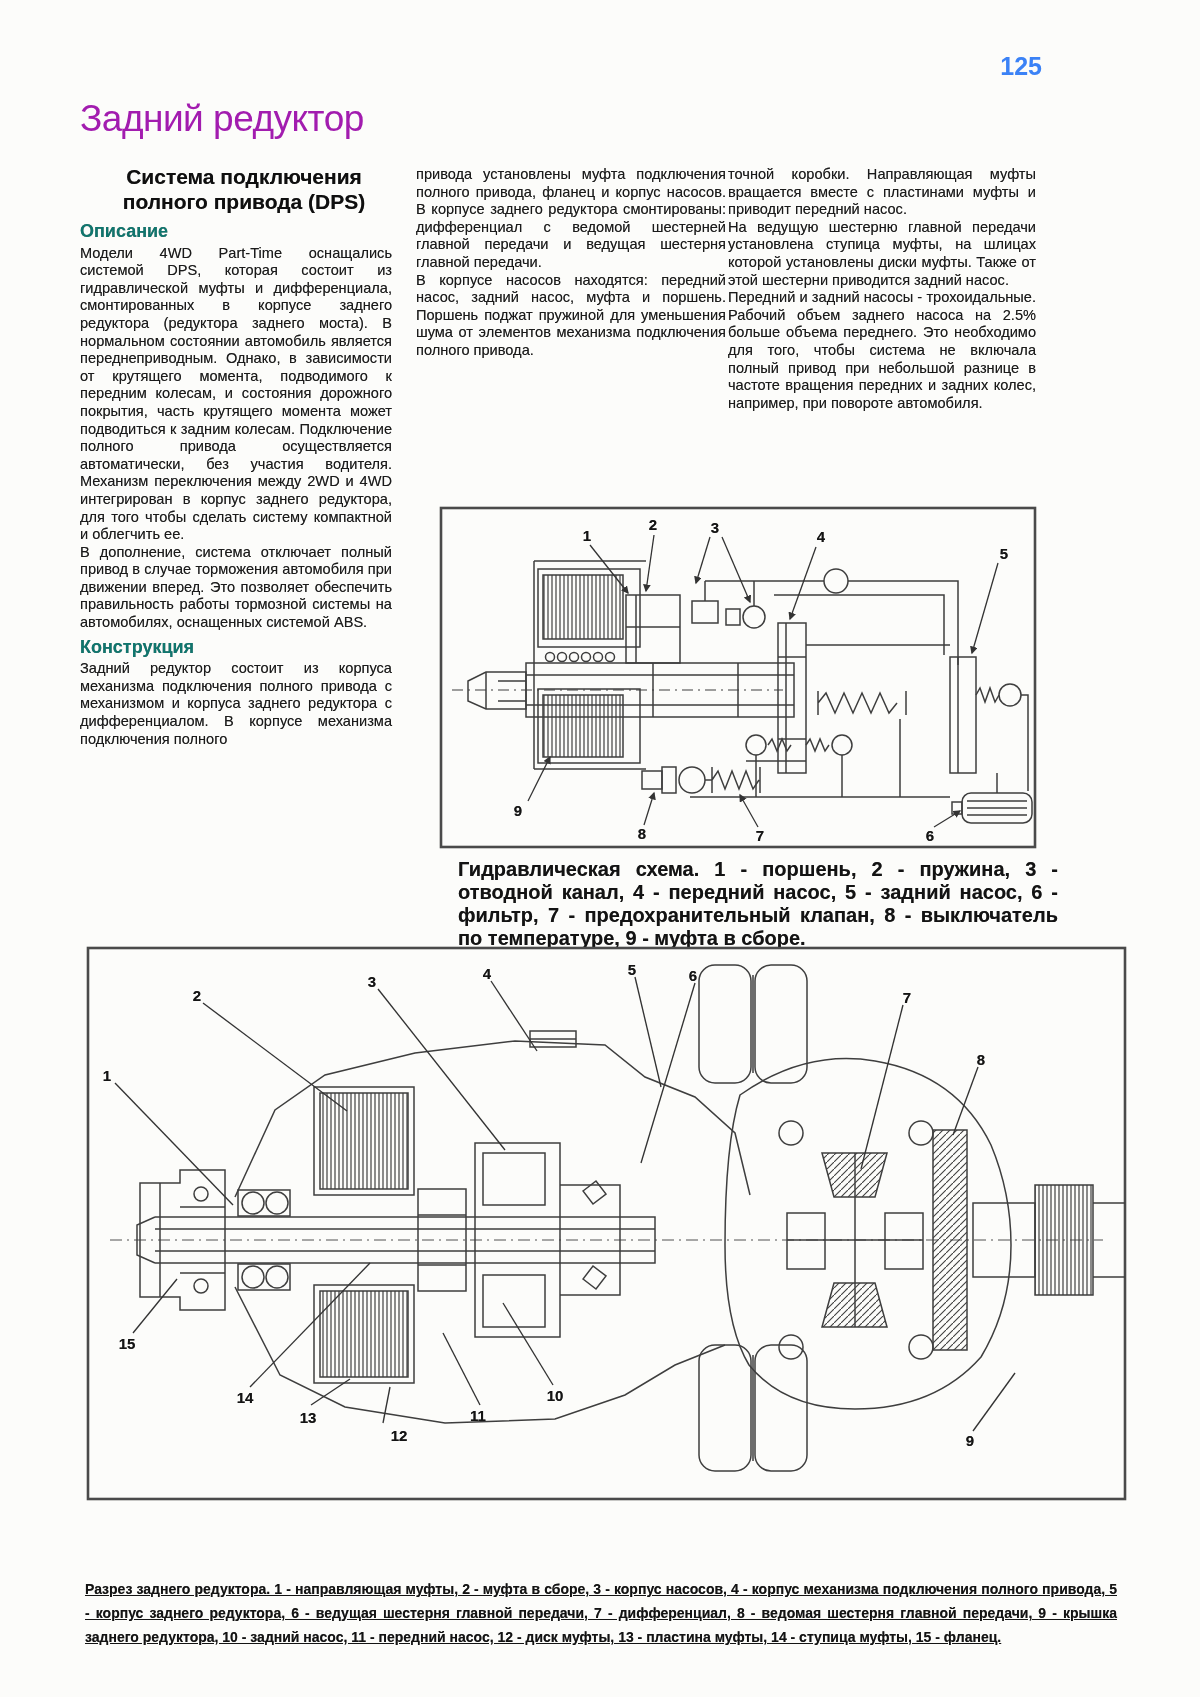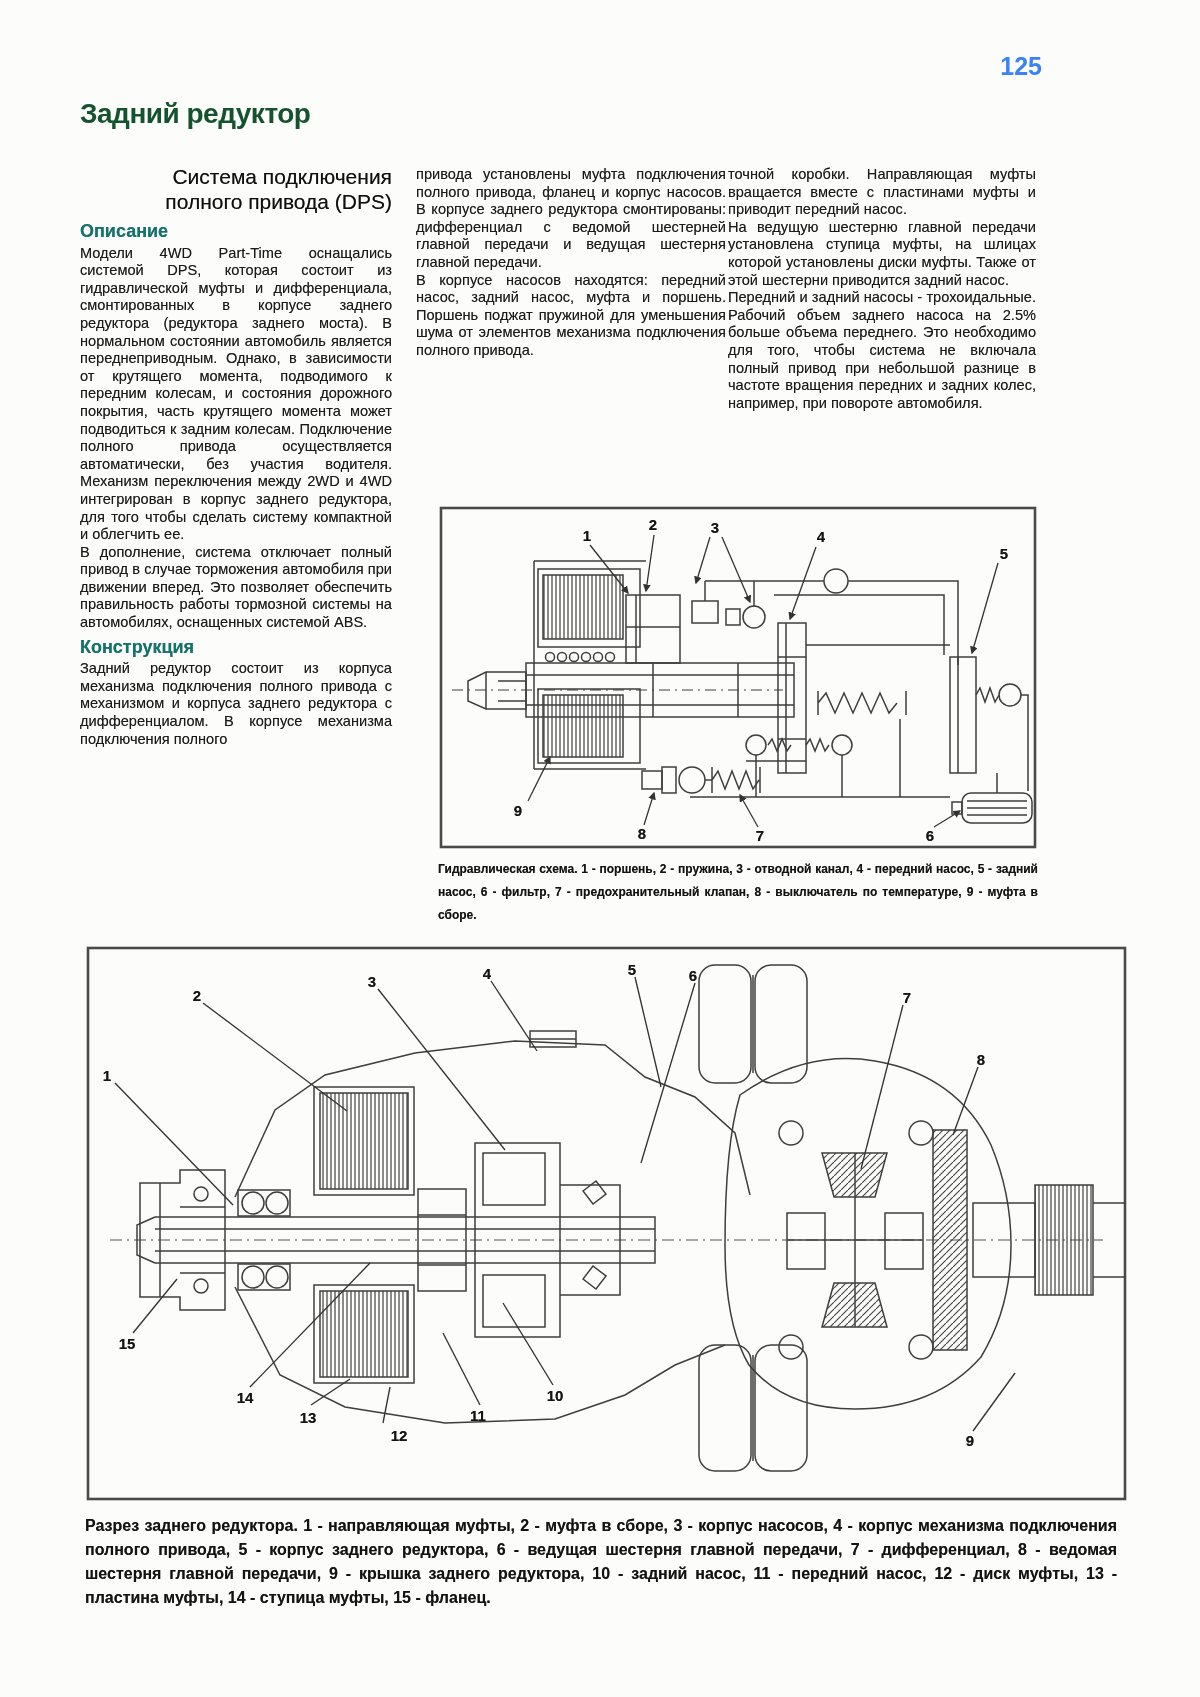--- a/index.html
+++ b/index.html
@@ -8,49 +8,49 @@
     background:#fcfcfa;
     font-family:"Liberation Sans","DejaVu Sans",sans-serif;
     color:#161616;
     -webkit-font-smoothing:antialiased;
   }
   .abs{position:absolute;}
   #page-num{
     top:52px;right:158px;font-size:25px;font-weight:bold;color:#3b82f6;
   }
   #main-title{
-    left:80px;top:98px;font-size:28px;font-weight:bold;letter-spacing:-0.5px;color:#14532d;
+    left:80px;top:98px;font-size:37px;font-weight:normal;letter-spacing:-0.5px;color:#a21caf;
   }
   .col{line-height:17.6px;font-size:14.6px;text-align:justify;color:#1b1b1b;
        text-shadow:0 0 .5px rgba(20,20,20,.55);}
   #col-left{left:80px;top:164px;width:312px;}
   #col-mid{left:416px;top:166px;width:310px;}
   #col-right{left:728px;top:166px;width:308px;}
   .col p{margin:0;}
   h2.section{
-    font-size:21px;line-height:25px;font-weight:normal;margin:0 0 9px 16px;color:#0f0f0f;
-    text-align:right;
+    font-size:21px;line-height:25px;font-weight:bold;margin:0 0 9px 16px;color:#0f0f0f;
+    text-align:center;
   }
   h3.sub{font-size:18px;font-weight:bold;margin:7px 0 4px 0;text-align:left;color:#0f766e;}
   h3.sub.first{margin-top:0;}
   .figure{position:absolute;background:transparent;}
   #fig1{left:438px;top:505px;width:600px;height:345px;}
   #fig2{left:85px;top:945px;width:1043px;height:557px;}
   .figure svg{display:block;}
   .callout{
     position:absolute;transform:translate(-50%,-50%);
     font-size:15px;font-weight:bold;color:#141414;line-height:1;
     text-shadow:0 0 .5px rgba(0,0,0,.6);
   }
   .caption{
     position:absolute;font-weight:bold;text-align:justify;color:#131313;
     text-shadow:0 0 .5px rgba(0,0,0,.5);
   }
-  #cap1{left:438px;top:858px;width:600px;font-size:12px;line-height:23px;}
-  #cap2{left:85px;top:1514px;width:1032px;font-size:16px;line-height:24px;}
+  #cap1{left:458px;top:858px;width:600px;font-size:20px;line-height:23px;}
+  #cap2{left:85px;top:1577px;width:1032px;font-size:14px;line-height:24px;text-decoration:underline;}
 </style>
 </head>
 <body>
 
 <div class="abs" id="page-num">125</div>
 
 <div class="abs" id="main-title">Задний редуктор</div>
 
 <div class="abs col" id="col-left">
   <h2 class="section">Система подключения полного привода (DPS)</h2>

